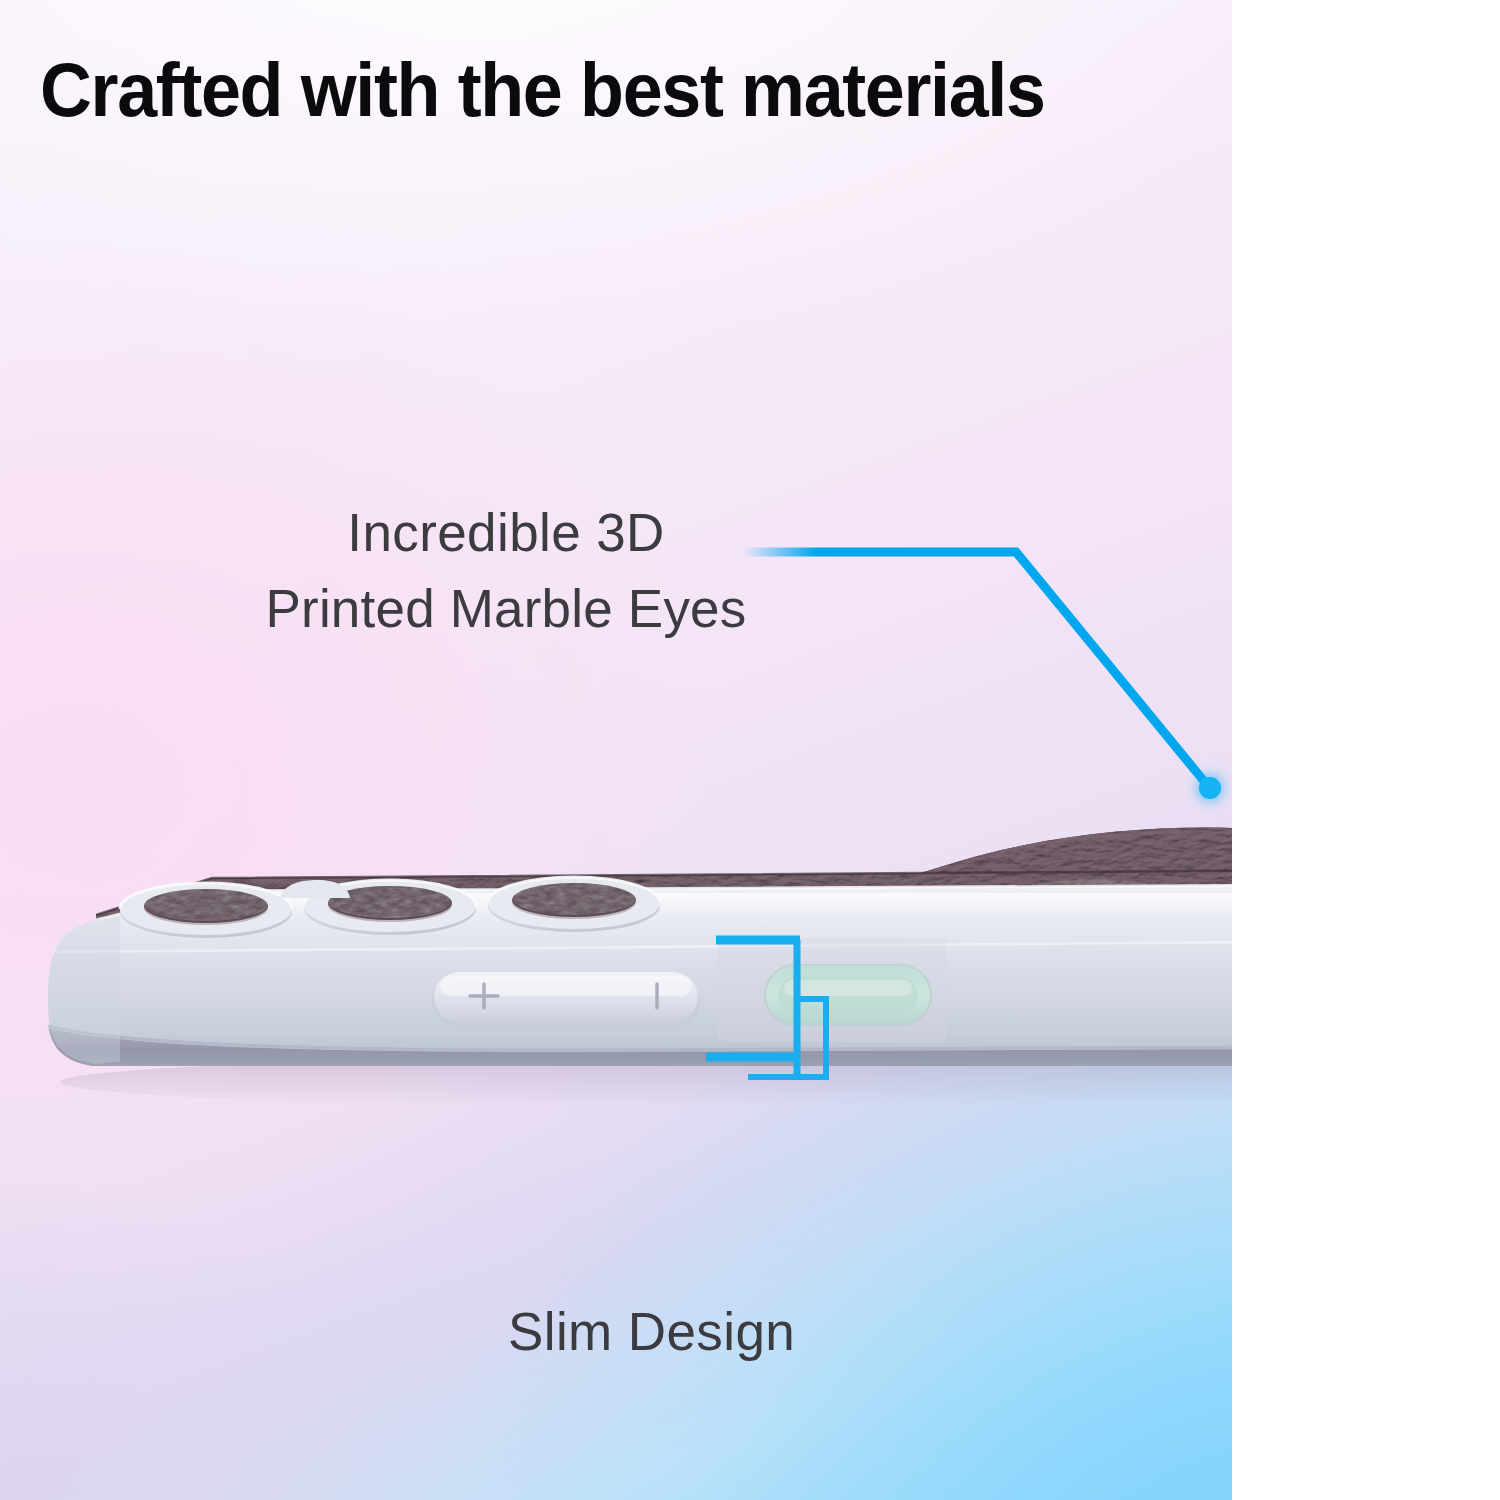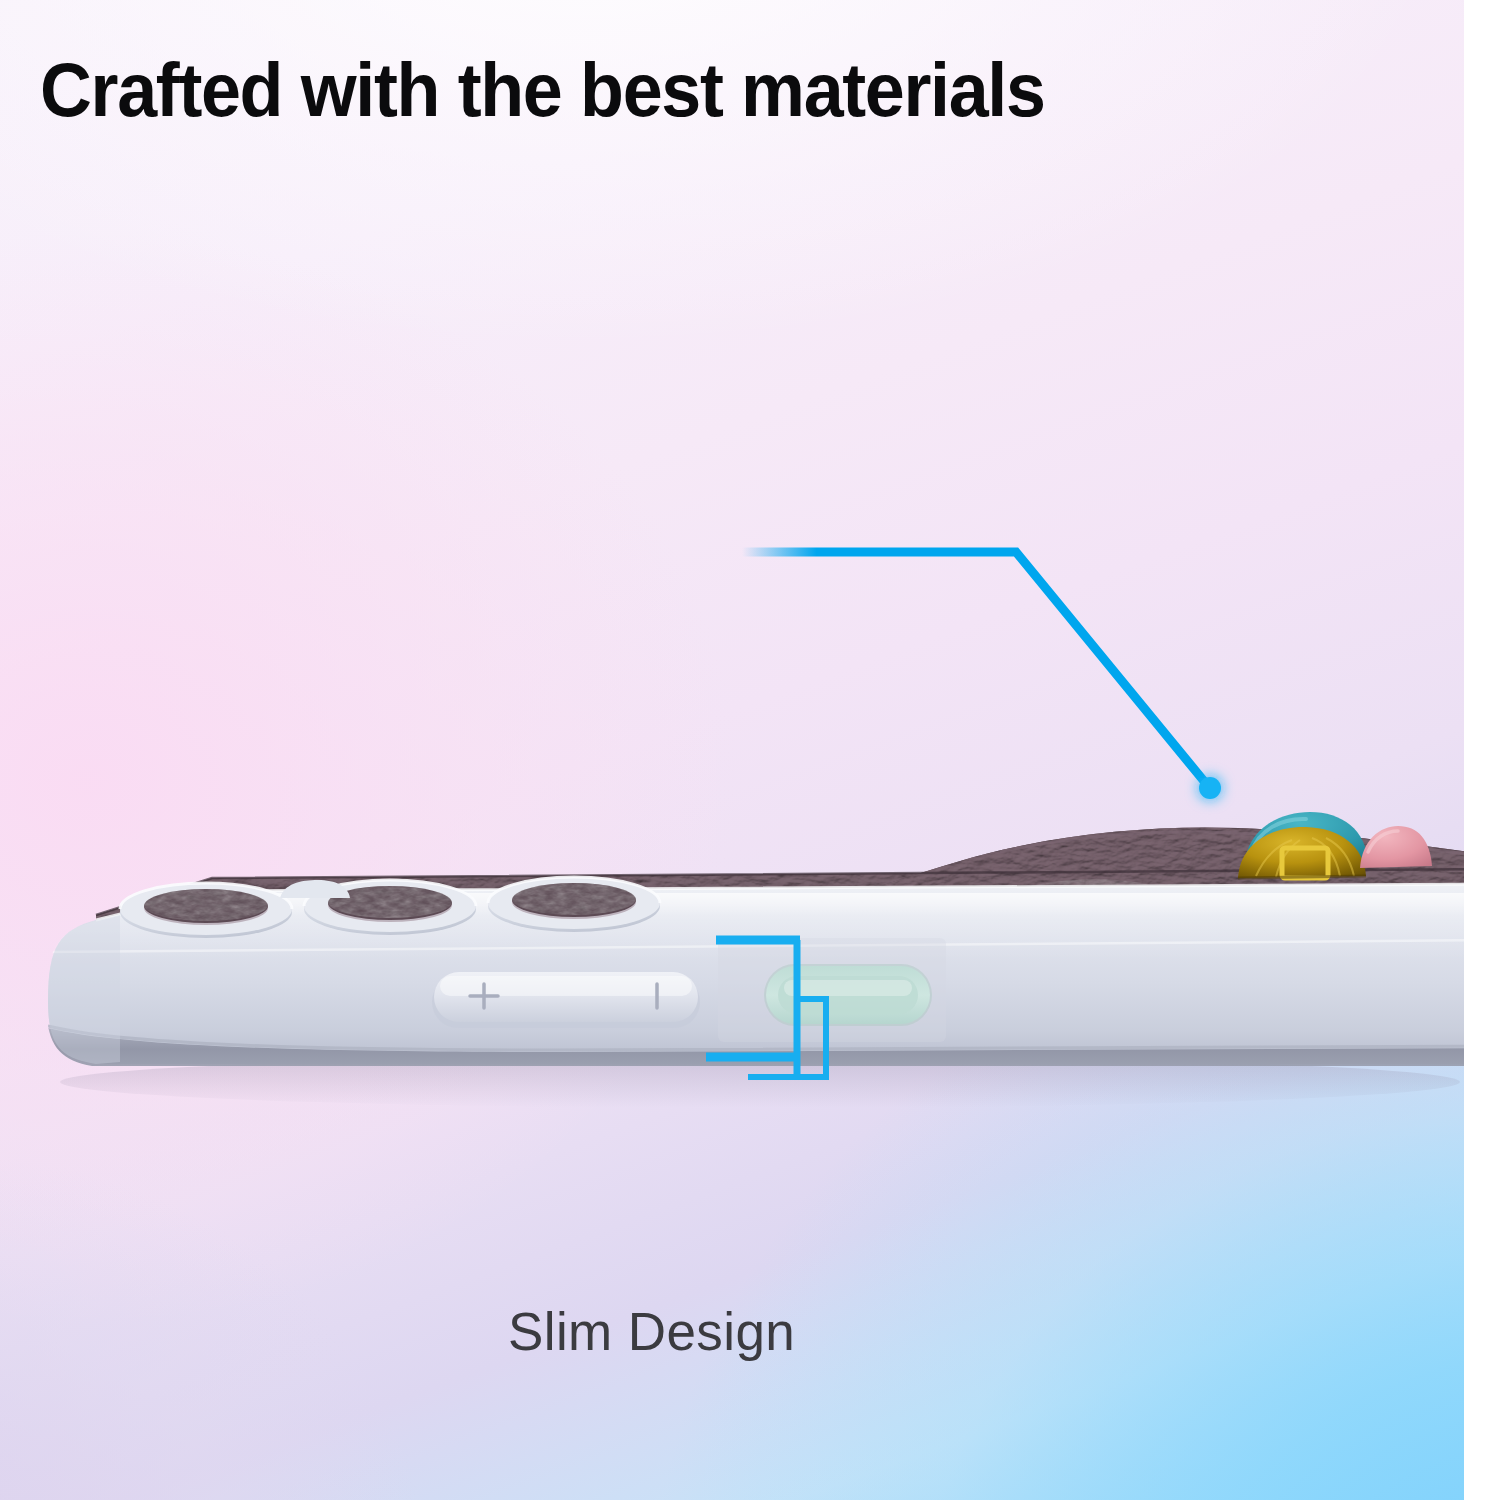--- a/index.html
+++ b/index.html
@@ -3,21 +3,21 @@
 <meta charset="utf-8">
 <title>Crafted with the best materials</title>
 <style>
   html, body {
     margin: 0;
     padding: 0;
     background: #ffffff;
   }
   #stage {
     position: relative;
-    width: 1464px;
+    width: 1232px;
     height: 1500px;
     overflow: hidden;
     font-family: "Liberation Sans", "DejaVu Sans", sans-serif;
     background: #fef9c3;
   }
 
   
   .bg-layer {
     position: absolute;
     inset: 0;
@@ -385,16 +385,20 @@
       <path d="M 706,1057 L 800,1057"></path>
 
       <path d="M 797,940 L 797,1075" stroke-width="7"></path>
 
       <path d="M 797,999 L 826,999 L 826,1077 L 748,1077" stroke-width="6"></path>
 
       <path d="M 745,1077 L 745,1282" stroke="url(#fadeDown)" stroke-width="9"></path>
     </g>
   </svg>
 
+  <div class="callout-label" id="label-eyes">
+    <div class="l1">Incredible 3D</div>
+    <div class="l2">Printed Marble Eyes</div>
+  </div>
 
   <div class="callout-label" id="label-slim">Slim Design</div>
 
 </div>
 
 </body></html>

